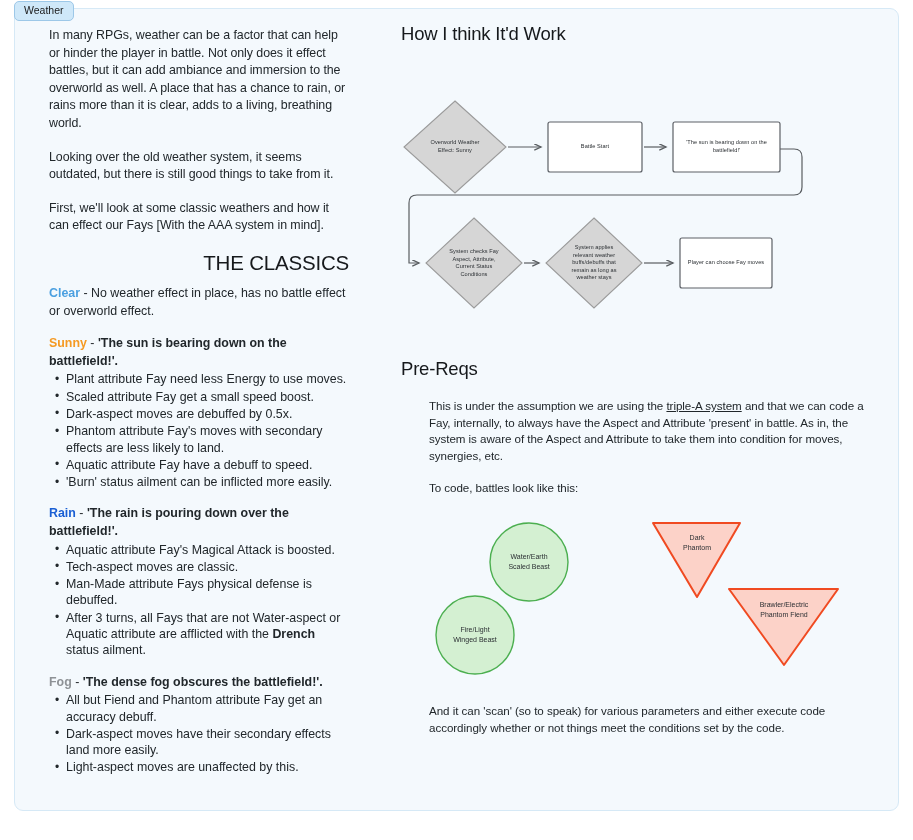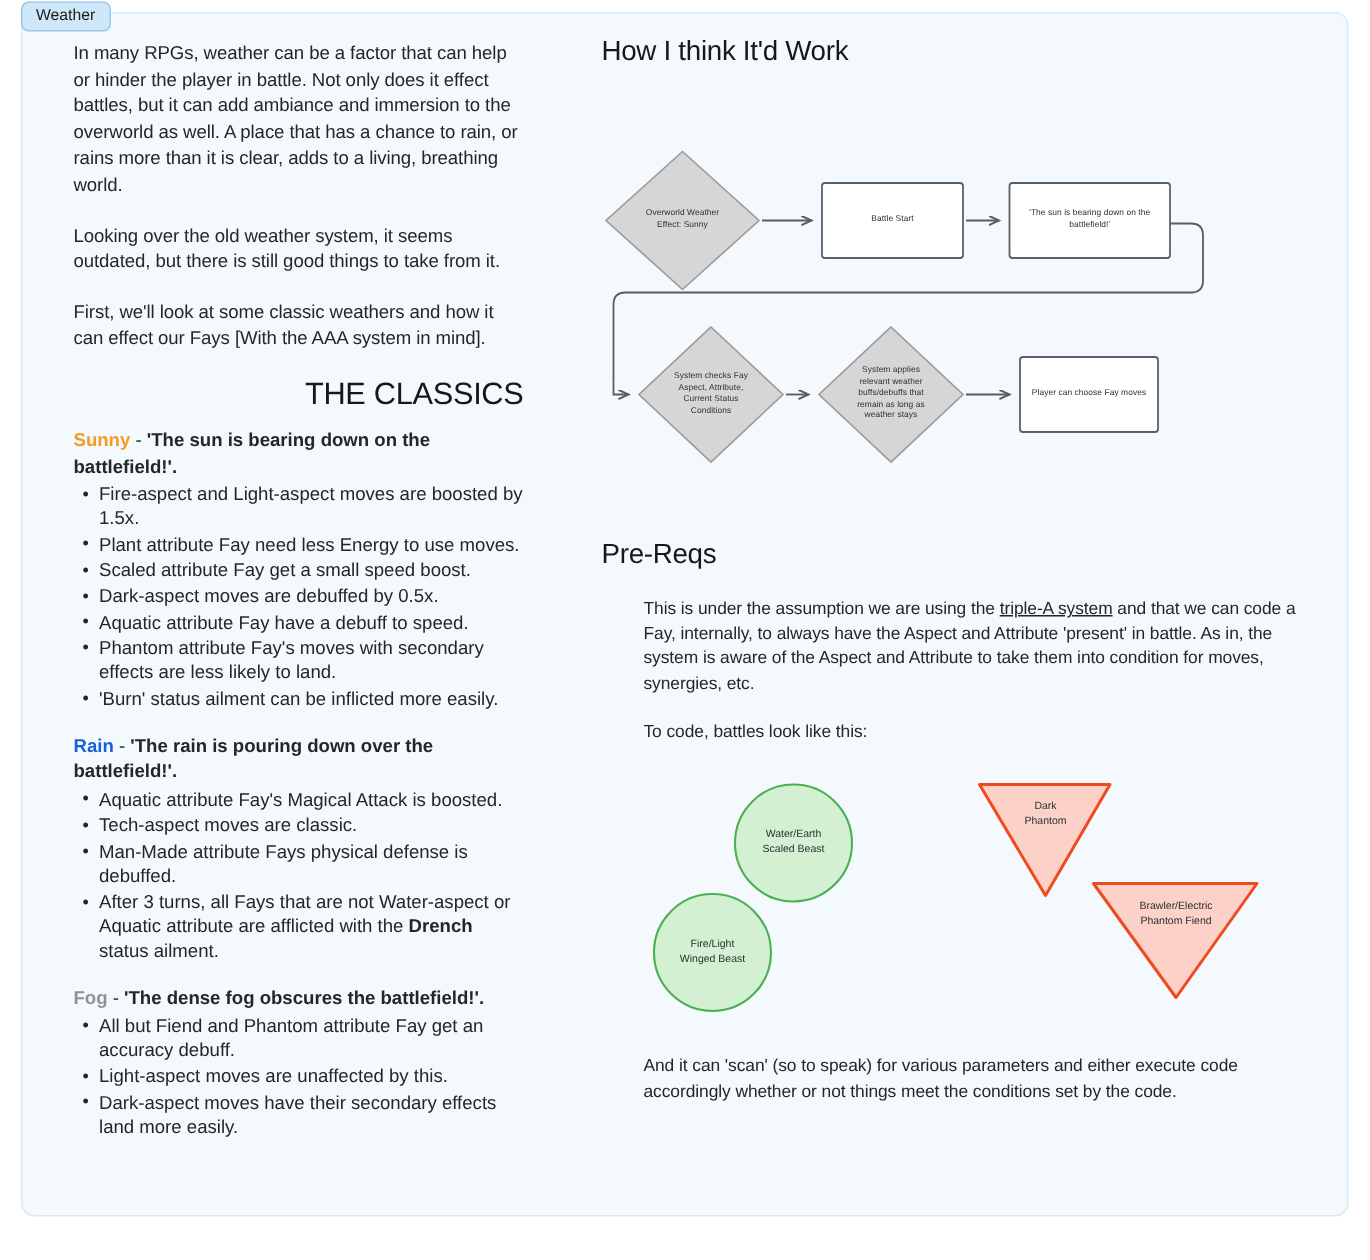--- a/index.html
+++ b/index.html
@@ -160,50 +160,52 @@
   <div class="card">
 
     <div class="col-left">
 
       <p class="para">In many RPGs, weather can be a factor that can help or hinder the player in battle. Not only does it effect battles, but it can add ambiance and immersion to the overworld as well. A place that has a chance to rain, or rains more than it is clear, adds to a living, breathing world.</p>
       <p class="para">Looking over the old weather system, it seems outdated, but there is still good things to take from it.</p>
       <p class="para">First, we'll look at some classic weathers and how it can effect our Fays [With the AAA system in mind].</p>
 
       <h2 class="section-title">THE CLASSICS</h2>
 
+      <div class="weather-block">
+        <p class="weather-head"><span class="weather-name" style="color:#4a9fe0">Clear</span><span> - </span><span>No weather effect in place, has no battle effect or overworld effect.</span></p>
+      </div>
 
       <div class="weather-block">
         <p class="weather-head"><span class="weather-name" style="color:#f59a23">Sunny</span><span> - </span><span class="weather-quote">'The sun is bearing down on the battlefield!'.</span></p>
         <ul class="effects">
-          <li>Fire-aspect and Light-aspect moves are boosted by 1.5x.</li>
           <li>Plant attribute Fay need less Energy to use moves.</li>
           <li>Scaled attribute Fay get a small speed boost.</li>
           <li>Dark-aspect moves are debuffed by 0.5x.</li>
+          <li>Phantom attribute Fay's moves with secondary effects are less likely to land.</li>
           <li>Aquatic attribute Fay have a debuff to speed.</li>
-          <li>Phantom attribute Fay's moves with secondary effects are less likely to land.</li>
           <li>'Burn' status ailment can be inflicted more easily.</li>
         </ul>
       </div>
 
       <div class="weather-block">
         <p class="weather-head"><span class="weather-name" style="color:#1a5fd4">Rain</span><span> - </span><span class="weather-quote">'The rain is pouring down over the battlefield!'.</span></p>
         <ul class="effects">
           <li>Aquatic attribute Fay's Magical Attack is boosted.</li>
           <li>Tech-aspect moves are classic.</li>
           <li>Man-Made attribute Fays physical defense is debuffed.</li>
           <li id="rain-drench">After 3 turns, all Fays that are not Water-aspect or Aquatic attribute are afflicted with the <span class="b">Drench</span> status ailment.</li>
         </ul>
       </div>
 
       <div class="weather-block">
         <p class="weather-head"><span class="weather-name" style="color:#8e9296">Fog</span><span> - </span><span class="weather-quote">'The dense fog obscures the battlefield!'.</span></p>
         <ul class="effects">
           <li>All but Fiend and Phantom attribute Fay get an accuracy debuff.</li>
+          <li>Dark-aspect moves have their secondary effects land more easily.</li>
           <li>Light-aspect moves are unaffected by this.</li>
-          <li>Dark-aspect moves have their secondary effects land more easily.</li>
         </ul>
       </div>
 
     </div>
 
     <div class="col-right">
 
       <h2 class="section-title-r">How I think It'd Work</h2>
 
       <div class="flow">

